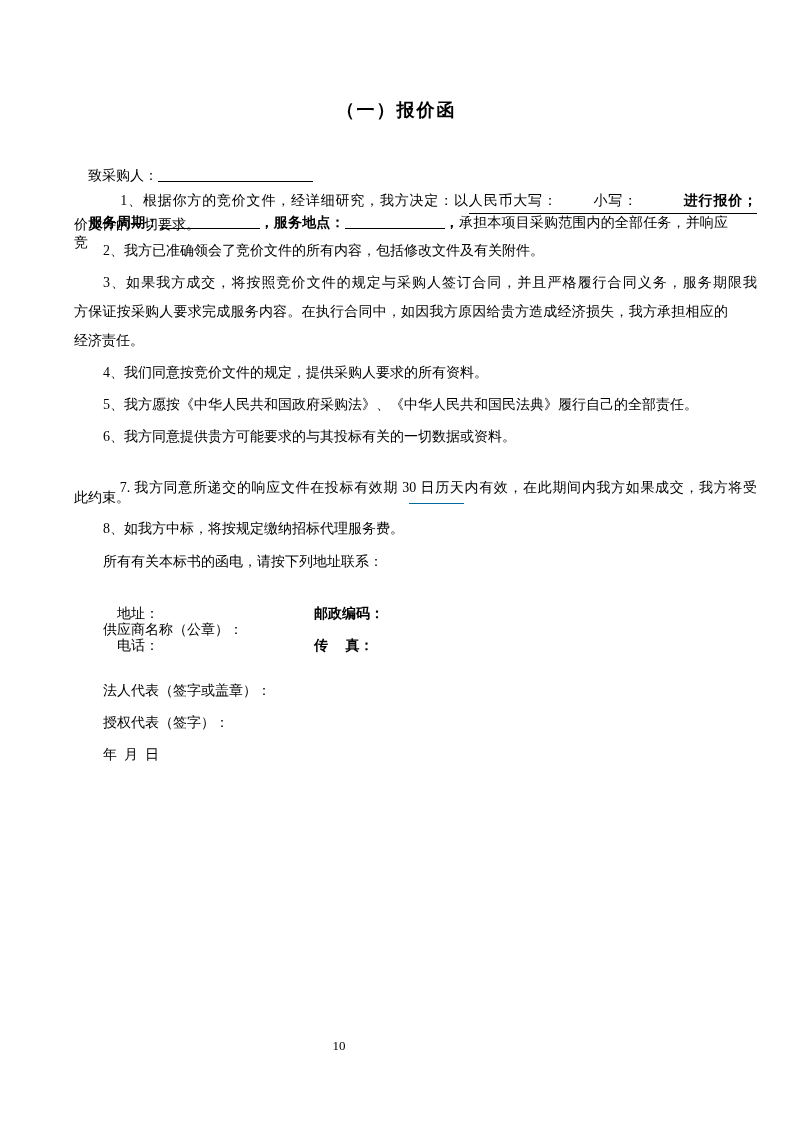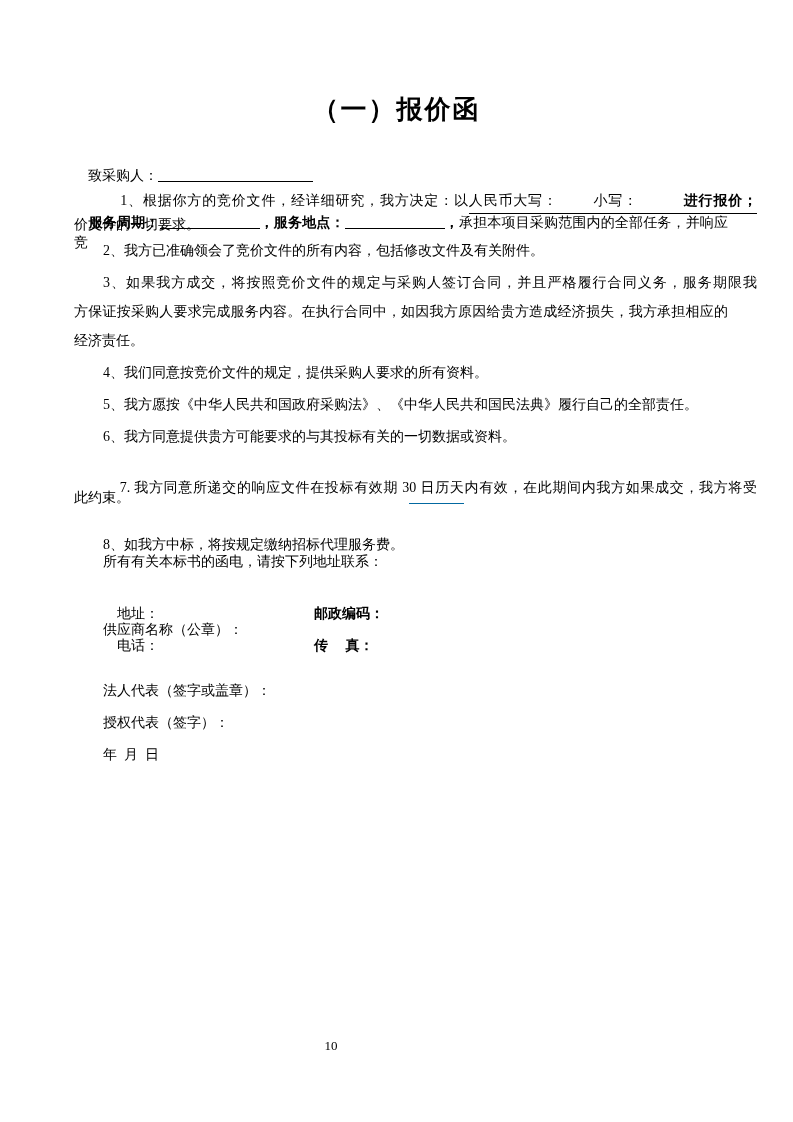--- a/index.html
+++ b/index.html
@@ -25,21 +25,21 @@
     white-space: pre-wrap;
   }
   .indent { padding-left: 29px; }
   .fill { text-align: justify; text-align-last: justify; }
   .title {
     position: absolute;
     left: 0;
     top: 94px;
     width: 793px;
     text-align: center;
-    font-size: 26px;
+    font-size: 18px;
     font-weight: bold;
     letter-spacing: 2px;
     line-height: 32px;
   }
   .b { font-weight: bold; }
   .u-run {
     border-bottom: 1px solid #000;
     padding-bottom: 5px;
   }
   .u-text {
@@ -56,21 +56,21 @@
     display: inline-block;
     height: 10px;
   }
   .col-label {
     display: inline-block;
     width: 197px;
     font-weight: normal;
   }
   .page-number {
     position: absolute;
-    left: 0;
+    left: 8px;
     top: 1038px;
     width: 662px;
     text-align: center;
     font-size: 13px;
   }
 </style>
 </head>
 <body>
 
 <div class="page">
@@ -101,21 +101,21 @@
 
   <div class="line indent" style="top:395px">5、我方愿按《中华人民共和国政府采购法》、《中华人民共和国民法典》履行自己的全部责任。</div>
 
   <div class="line indent" style="top:427px">6、我方同意提供贵方可能要求的与其投标有关的一切数据或资料。</div>
 
   <div class="line indent fill" style="top:458px">
     <span>7. 我方同意所递交的响应文件在投标有效期 3</span><span class="u-text">0 日历天</span><span>内有效，在此期间内我方如果成交，我方将受</span>
   </div>
   <div class="line" style="top:488px">此约束。</div>
 
-  <div class="line indent" style="top:535px">8、如我方中标，将按规定缴纳招标代理服务费。</div>
+  <div class="line indent" style="top:519px">8、如我方中标，将按规定缴纳招标代理服务费。</div>
 
   <div class="line indent" style="top:552px">所有有关本标书的函电，请按下列地址联系：</div>
 
   <div class="line indent" style="top:584px">
     <span class="col-label">地址：</span><span class="b">邮政编码：</span>
   </div>
 
   <div class="line indent" style="top:616px">
     <span class="col-label">电话：</span><span class="b">传　 真：</span>
   </div>

